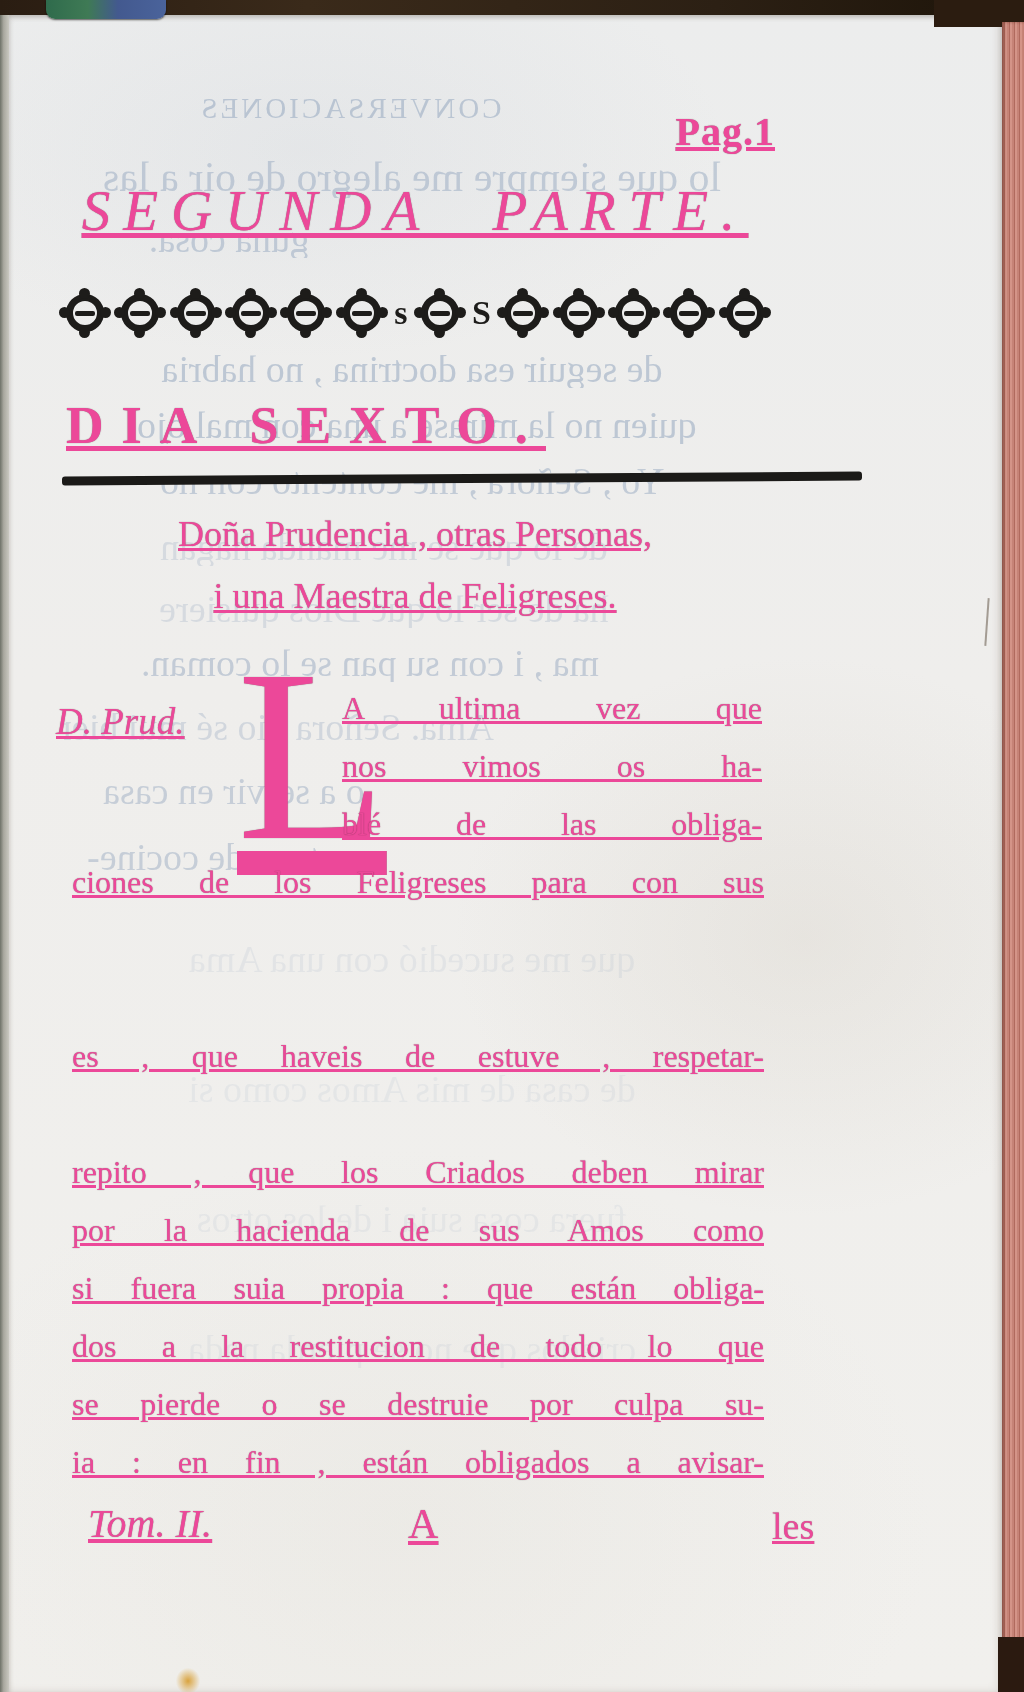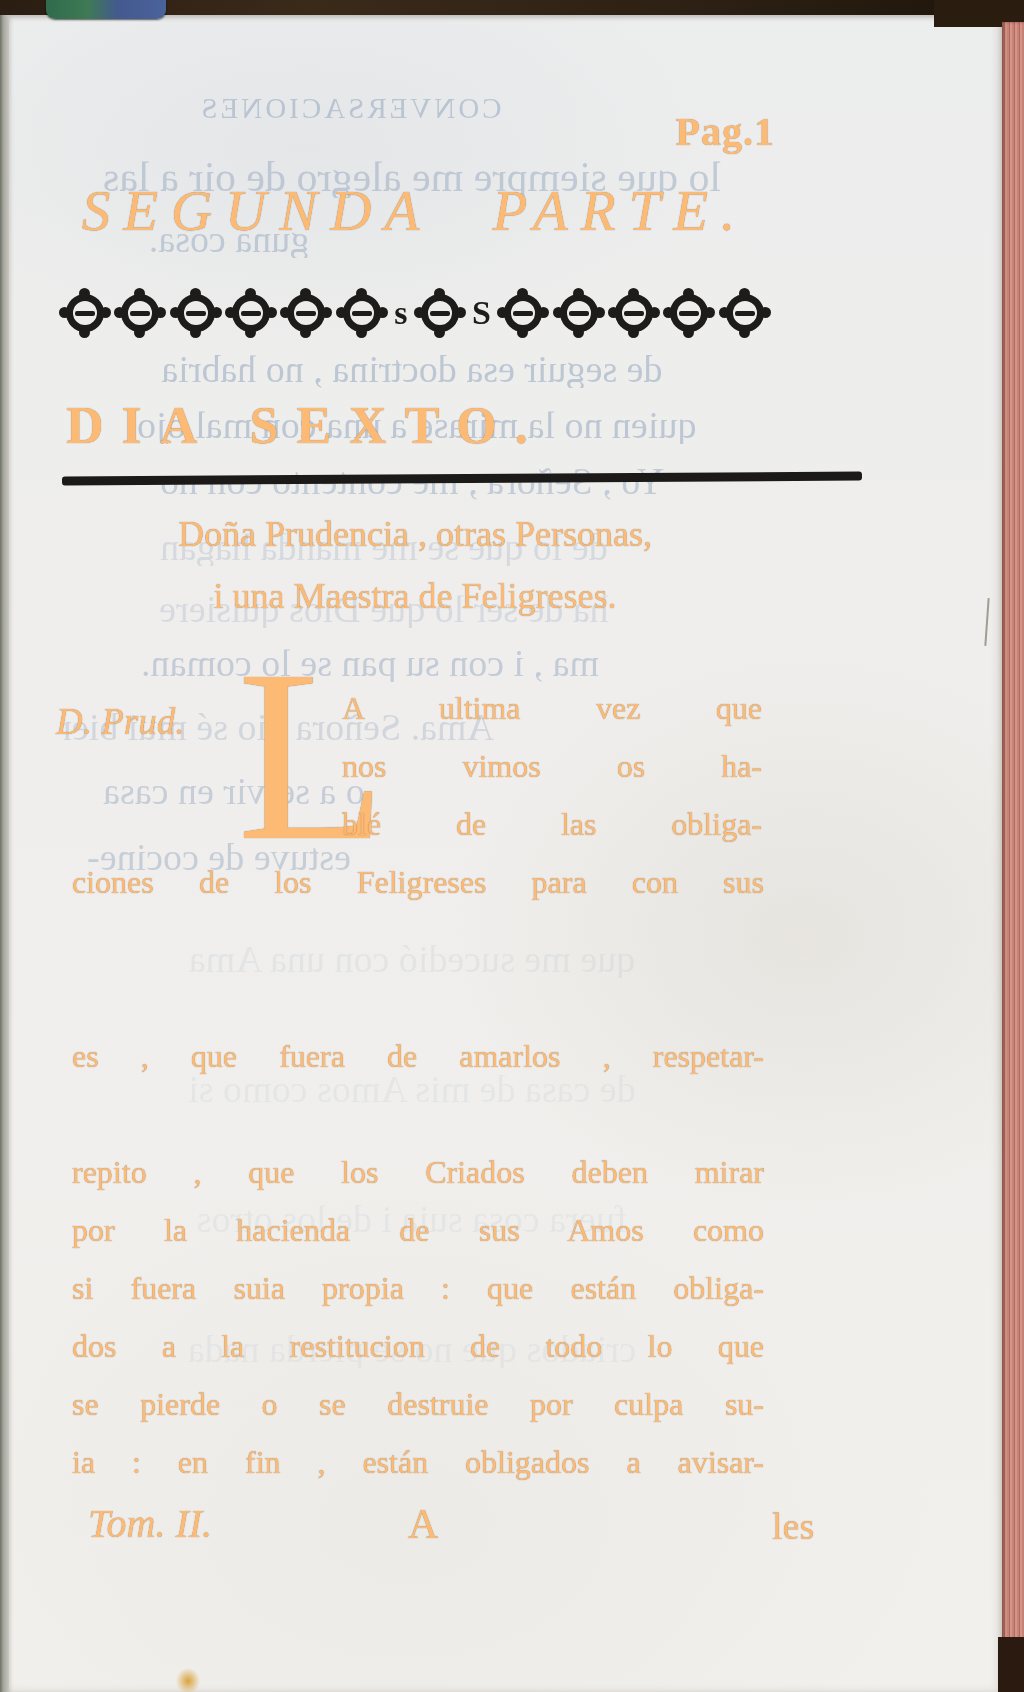--- a/index.html
+++ b/index.html
@@ -40,21 +40,21 @@
   .g7{top:590px;left:64px;width:640px;opacity:.25;}
   .g8{top:644px;left:100px;width:540px;opacity:.45;}
   .g9{top:708px;left:64px;width:430px;opacity:.3;}
   .g10{top:772px;left:64px;width:340px;opacity:.42;}
   .g11{top:838px;left:64px;width:310px;opacity:.42;}
   .g12{top:940px;left:64px;width:696px;opacity:.13;}
   .g13{top:1070px;left:64px;width:696px;opacity:.11;}
   .g14{top:1200px;left:64px;width:696px;opacity:.11;}
   .g15{top:1330px;left:64px;width:696px;opacity:.11;}
   
-  .ink{color:#fdba74;text-shadow:0 0 1px rgba(35,32,26,.55);}
+  .ink{color:#ec4899;text-shadow:0 0 1px rgba(35,32,26,.55);text-decoration:underline;}
   .pagnum{position:absolute;left:560px;top:108px;width:215px;text-align:right;
     font-weight:bold;font-size:40px;letter-spacing:1px;}
   .part{position:absolute;left:58px;top:178px;width:714px;margin:0;text-align:center;
     font-style:italic;font-weight:normal;font-size:57px;letter-spacing:13px;word-spacing:34px;}
   .orn-row{position:absolute;left:62px;top:286px;width:706px;height:54px;
     display:flex;align-items:center;justify-content:space-between;}
   .orn{position:relative;width:46px;height:46px;flex:0 0 auto;}
   .orn .ring{position:absolute;left:4px;top:4px;width:24px;height:24px;
     border:7px solid #1d1c1a;border-radius:50%;}
   .orn .dash{position:absolute;left:13px;top:21px;width:20px;height:5px;background:#1d1c1a;border-radius:2px;}
@@ -227,21 +227,21 @@
   <div class="cast cast1 ink">Doña Prudencia , otras Personas,</div>
   <div class="cast cast2 ink">i una Maestra de Feligreses.</div>
 
   <div class="speaker ink">D. Prud.</div>
   <div class="dropcap ink">L</div>
 
   <div class="ln ind t0 ink">A ultima vez que</div>
   <div class="ln ind t1 ink">nos vimos os ha-</div>
   <div class="ln ind t2 ink">blé de las obliga-</div>
   <div class="ln full t3 ink">ciones de los Feligreses para con sus</div>
-  <div class="ln full t6 ink">es , que fuera de amarlos , respetar-</div>
+  <div class="ln full t6 ink">es , que haveis de estuve , respetar-</div>
   <div class="ln full t8 ink">repito , que los Criados deben mirar</div>
   <div class="ln full t9 ink">por la hacienda de sus Amos como</div>
   <div class="ln full t10 ink">si fuera suia propia : que están obliga-</div>
   <div class="ln full t12 ink">se pierde o se destruie por culpa su-</div>
   <div class="ln full t11 ink">dos a la restitucion de todo lo que</div>
   <div class="ln full t13 ink">ia : en fin , están obligados a avisar-</div>
 
   <div class="vol ink">Tom. II.</div>
   <div class="sig ink">A</div>
   <div class="catch ink">les</div>

